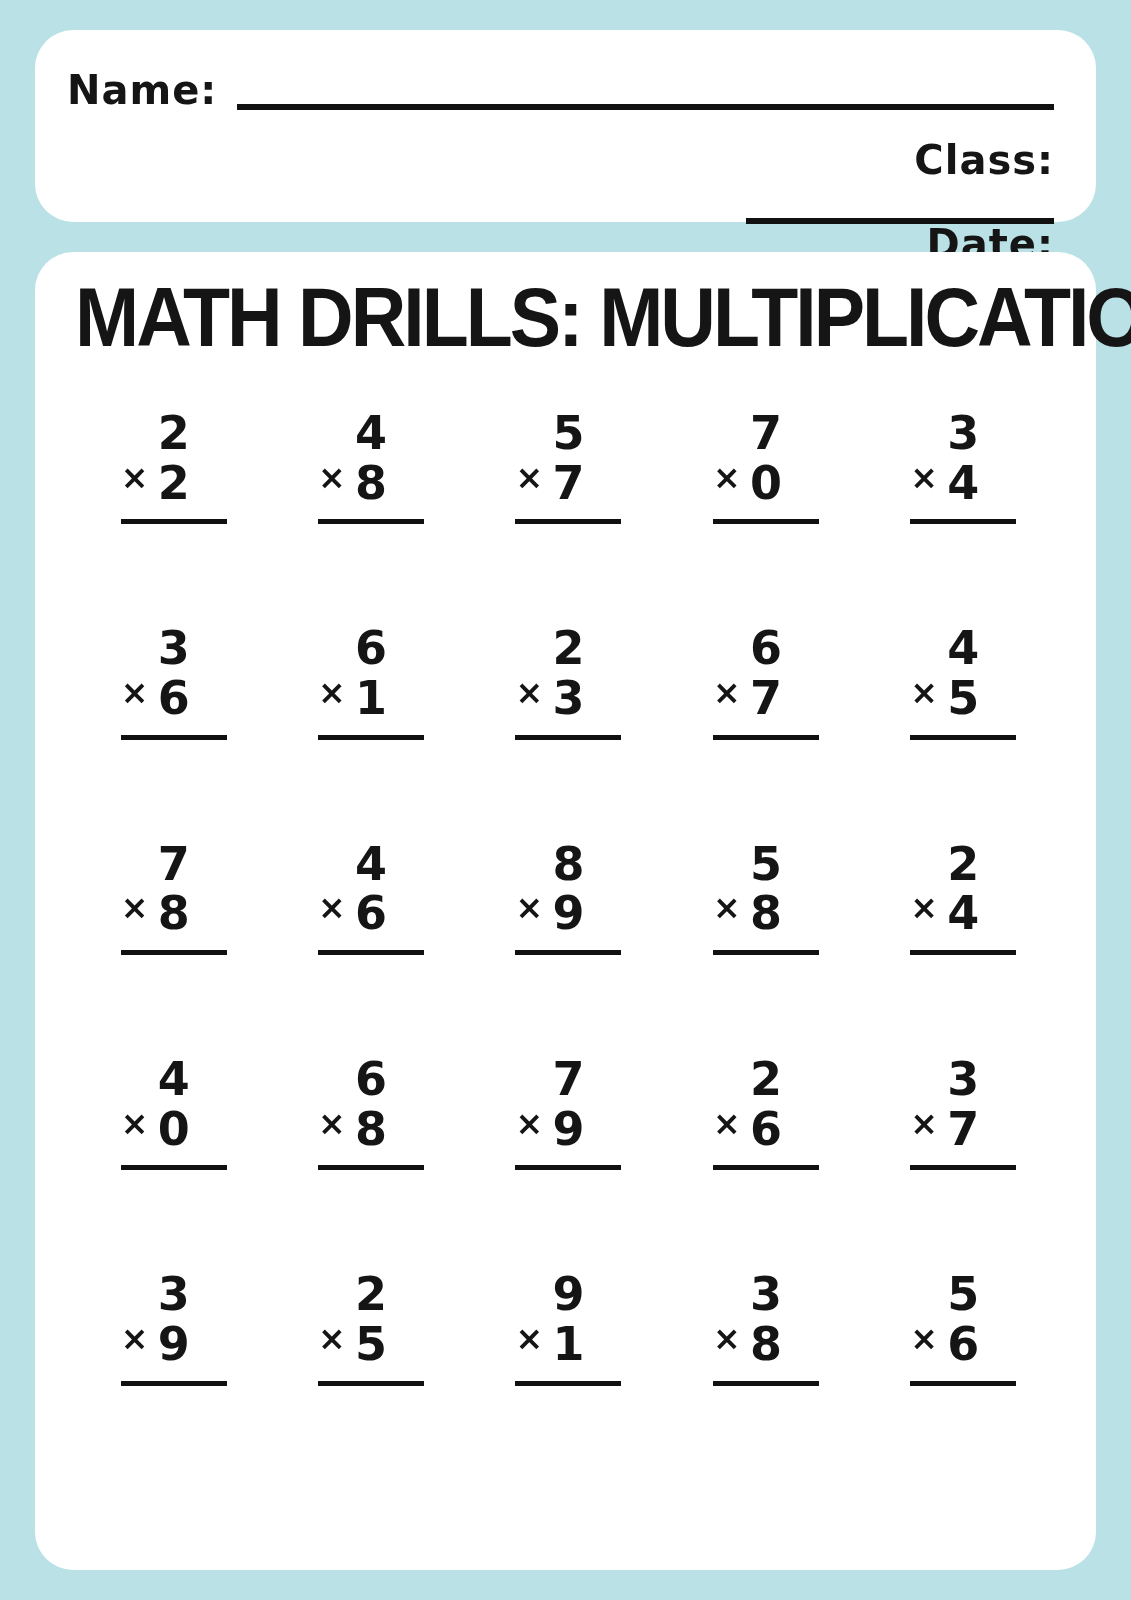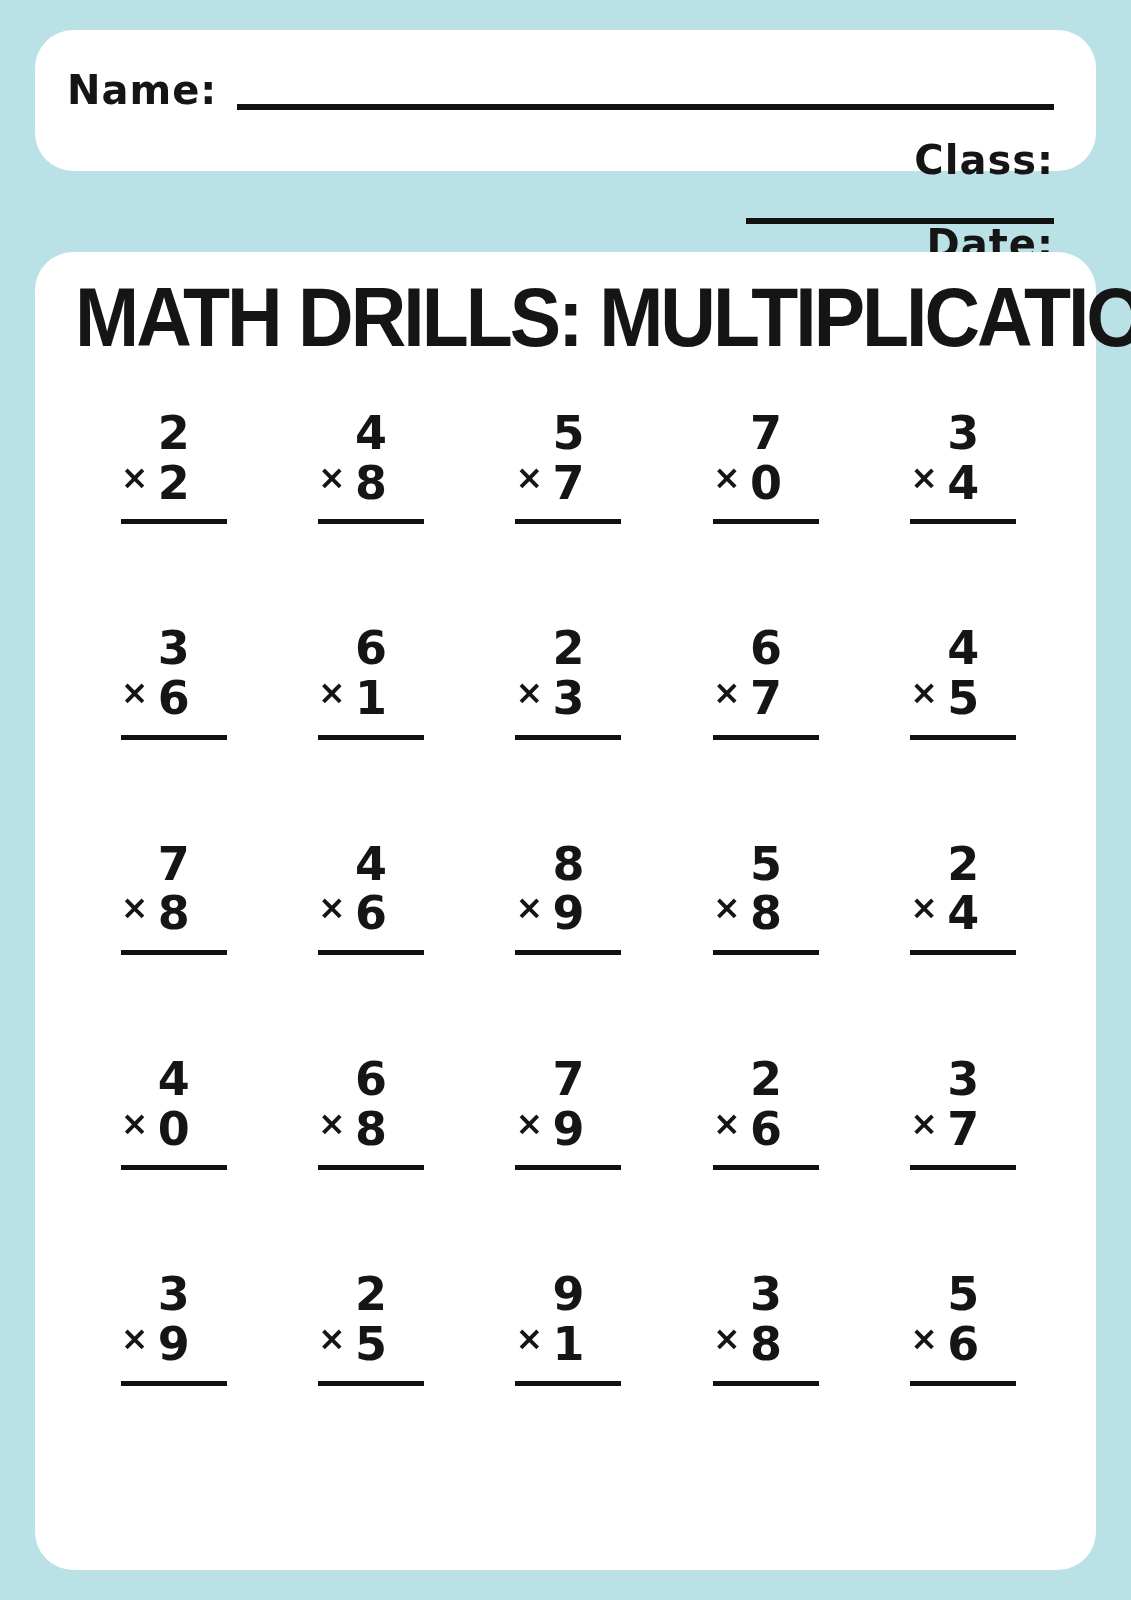--- a/index.html
+++ b/index.html
@@ -14,21 +14,21 @@
   .card {
     position: absolute;
     left: 35px;
     width: 1061px;
     background: #ffffff;
     border-radius: 38px;
   }
   
   .card-header {
     top: 30px;
-    height: 141px;
+    height: 192px;
     padding: 36px 42px 0 32px;
   }
   .field-row {
     display: flex;
     align-items: flex-end;
     font-size: 40px;
     font-weight: bold;
     letter-spacing: 1px;
     line-height: 1;
   }

